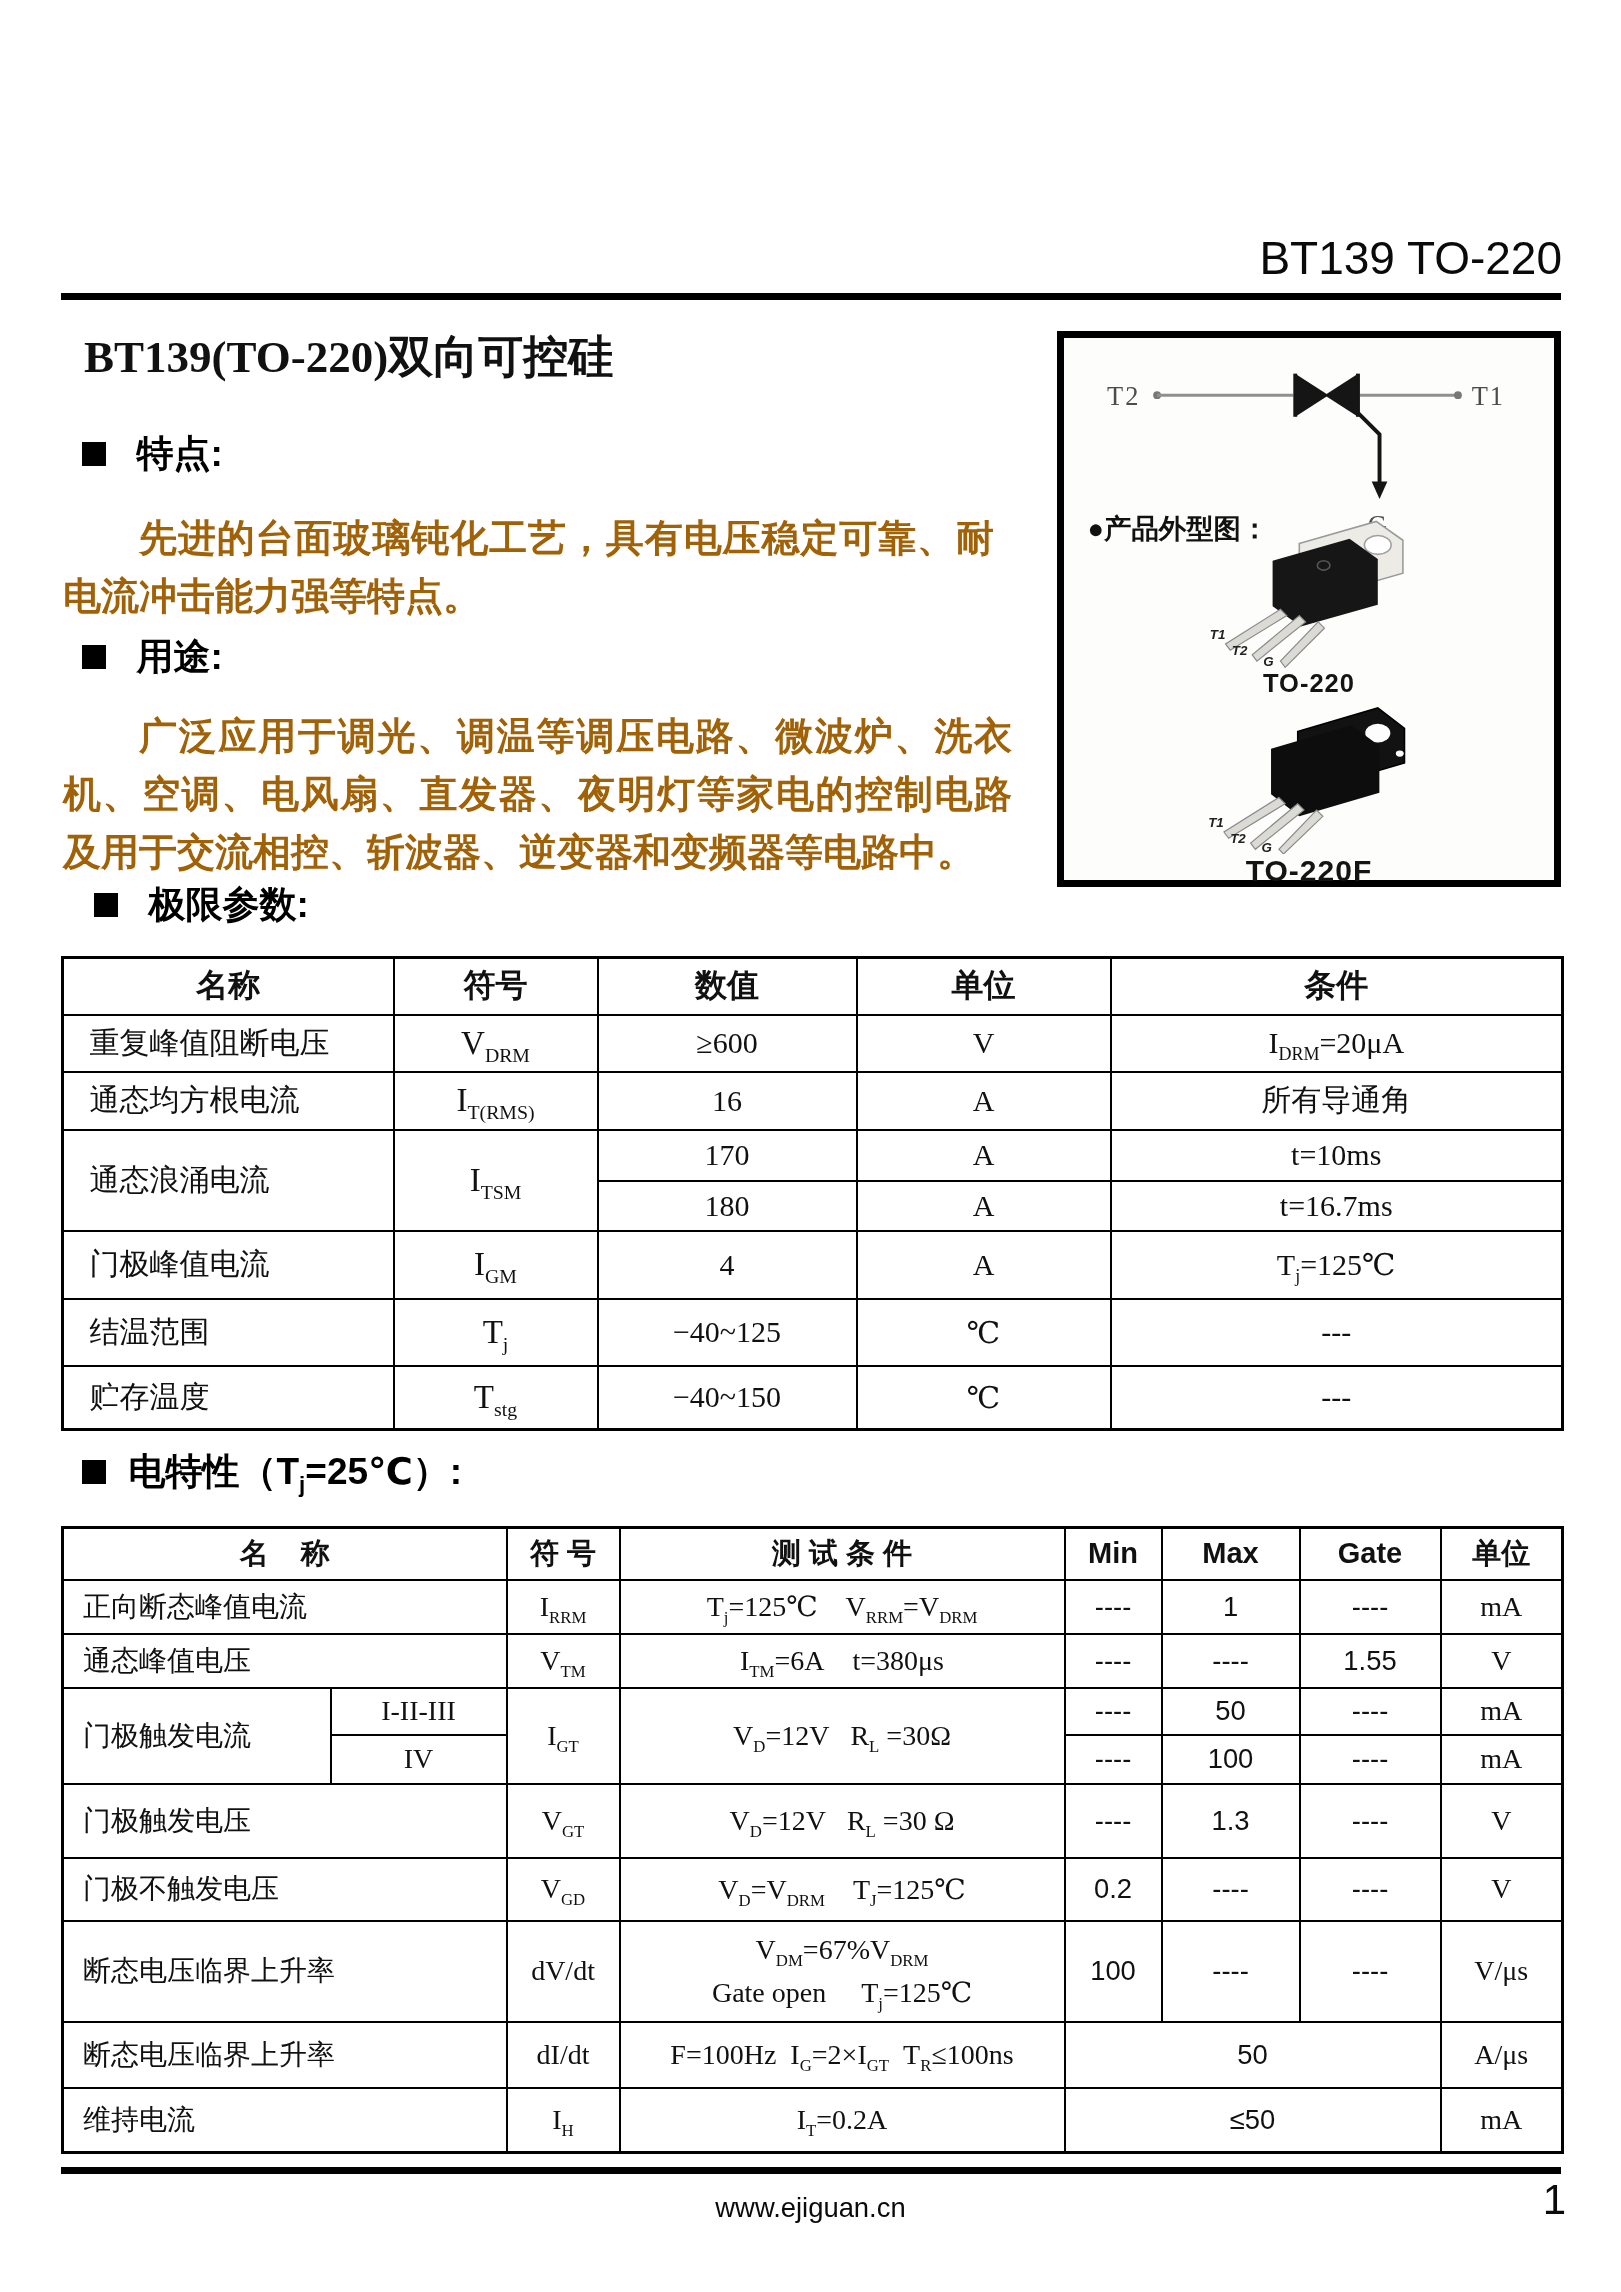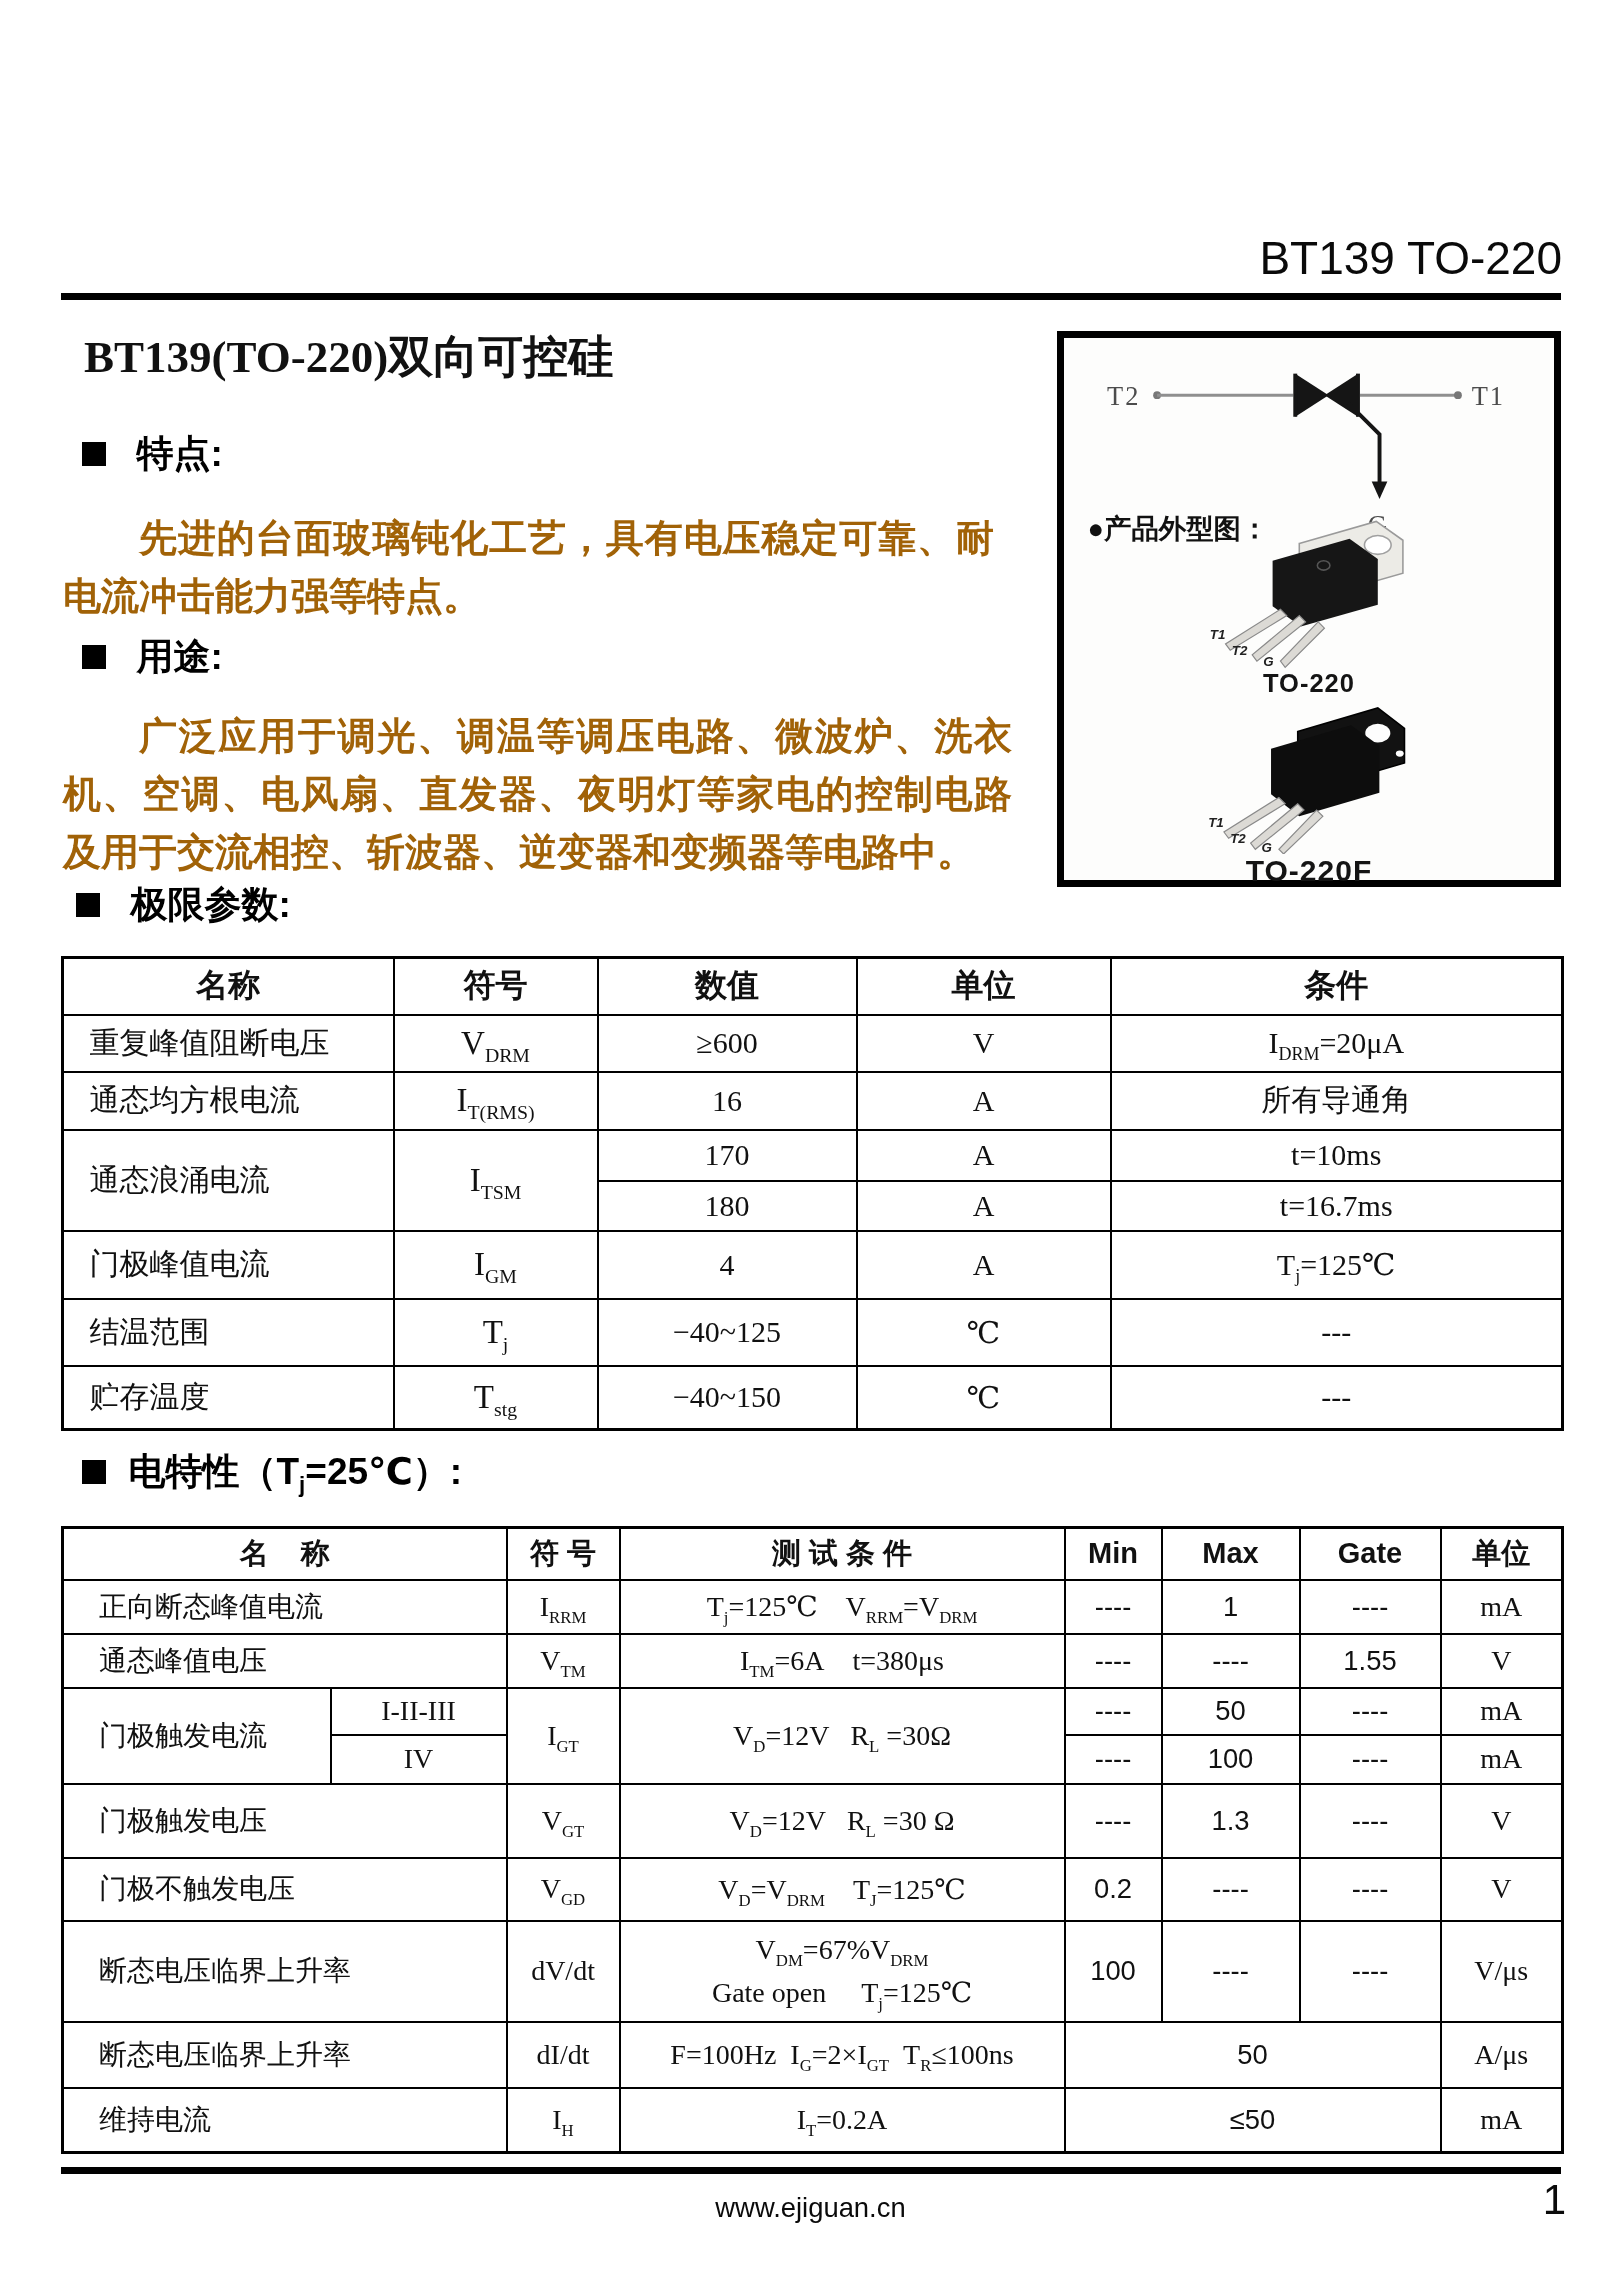--- a/index.html
+++ b/index.html
@@ -43,41 +43,41 @@
   .pkg-label { font-family: "Liberation Sans", "DejaVu Sans", sans-serif; font-weight: bold; color: #141414; }
   #pkg1 .pkg-label { font-size: 25.5px; letter-spacing: 1px; }
   #pkg2 .pkg-label { font-size: 30px; letter-spacing: 1px; }
 
   
   .sec-h { position: absolute; display: flex; align-items: center; gap: 31px;
     font-family: "Liberation Sans", "DejaVu Sans", sans-serif; font-weight: bold; font-size: 37px; color: #000; }
   .sq { width: 23.5px; height: 23.5px; background: #000; flex: none; }
   #h-features { left: 82px; top: 429px; }
   #h-apps { left: 82px; top: 632px; }
-  #h-limits { left: 76px; top: 880px; }
+  #h-limits { left: 94px; top: 880px; }
   #h-elec { left: 82px; top: 1447px; gap: 23px; }
   .para { position: absolute; font-family: "Liberation Sans", "DejaVu Sans", sans-serif; font-weight: bold;
     font-size: 38px; line-height: 1.52; color: #a16207; text-align: justify; text-indent: 2em; }
   #p-features { left: 63px; top: 510px; width: 931px; }
   #p-apps { left: 63px; top: 708px; width: 949px; }
   sub { font-size: 0.60em; line-height: 0; }
 
   
   table { border-collapse: collapse; table-layout: fixed; position: absolute; left: 61px; background: #fff; }
   #t1 { top: 956px; width: 1500px; }
   #t2 { top: 1526px; width: 1500px; }
   th, td { border: 2.9px solid #000; text-align: center; vertical-align: middle; padding: 0; }
   table { border: 3.9px solid #000; }
   #t1 th { font-family: "Liberation Sans", "DejaVu Sans", sans-serif; font-weight: bold; font-size: 32px; }
   #t1 td { font-size: 30px; margin-top: 12px; }
   #t1 td.name { text-align: left; padding-left: 25.5px; }
   #t1 td.sym { font-size: 33px; }
   #t2 th { font-family: "Liberation Sans", "DejaVu Sans", sans-serif; font-weight: bold; font-size: 29px; }
   #t2 td { font-size: 28px; }
-  #t2 td.name { text-align: left; padding-left: 35px; }
+  #t2 td.name { text-align: left; padding-left: 19px; }
   #t2 td.num { font-family: "Liberation Sans", "DejaVu Sans", sans-serif; font-size: 27.4px; }
   #t2 td.cond2l div { line-height: 1.55; }
 
   
   .footer-rule { position: absolute; left: 61px; top: 2167px; width: 1500px; height: 6.9px; background: #000; }
   .footer-url { position: absolute; left: 0; width: 100%; top: 2192px; text-align: center;
     font-family: "Liberation Sans", "DejaVu Sans", sans-serif; font-size: 27.4px; color: #0a0a0a; }
   .footer-page { position: absolute; right: 55px; top: 2176px;
     font-family: "Liberation Sans", "DejaVu Sans", sans-serif; font-size: 42px; color: #0a0a0a; }
 </style>

